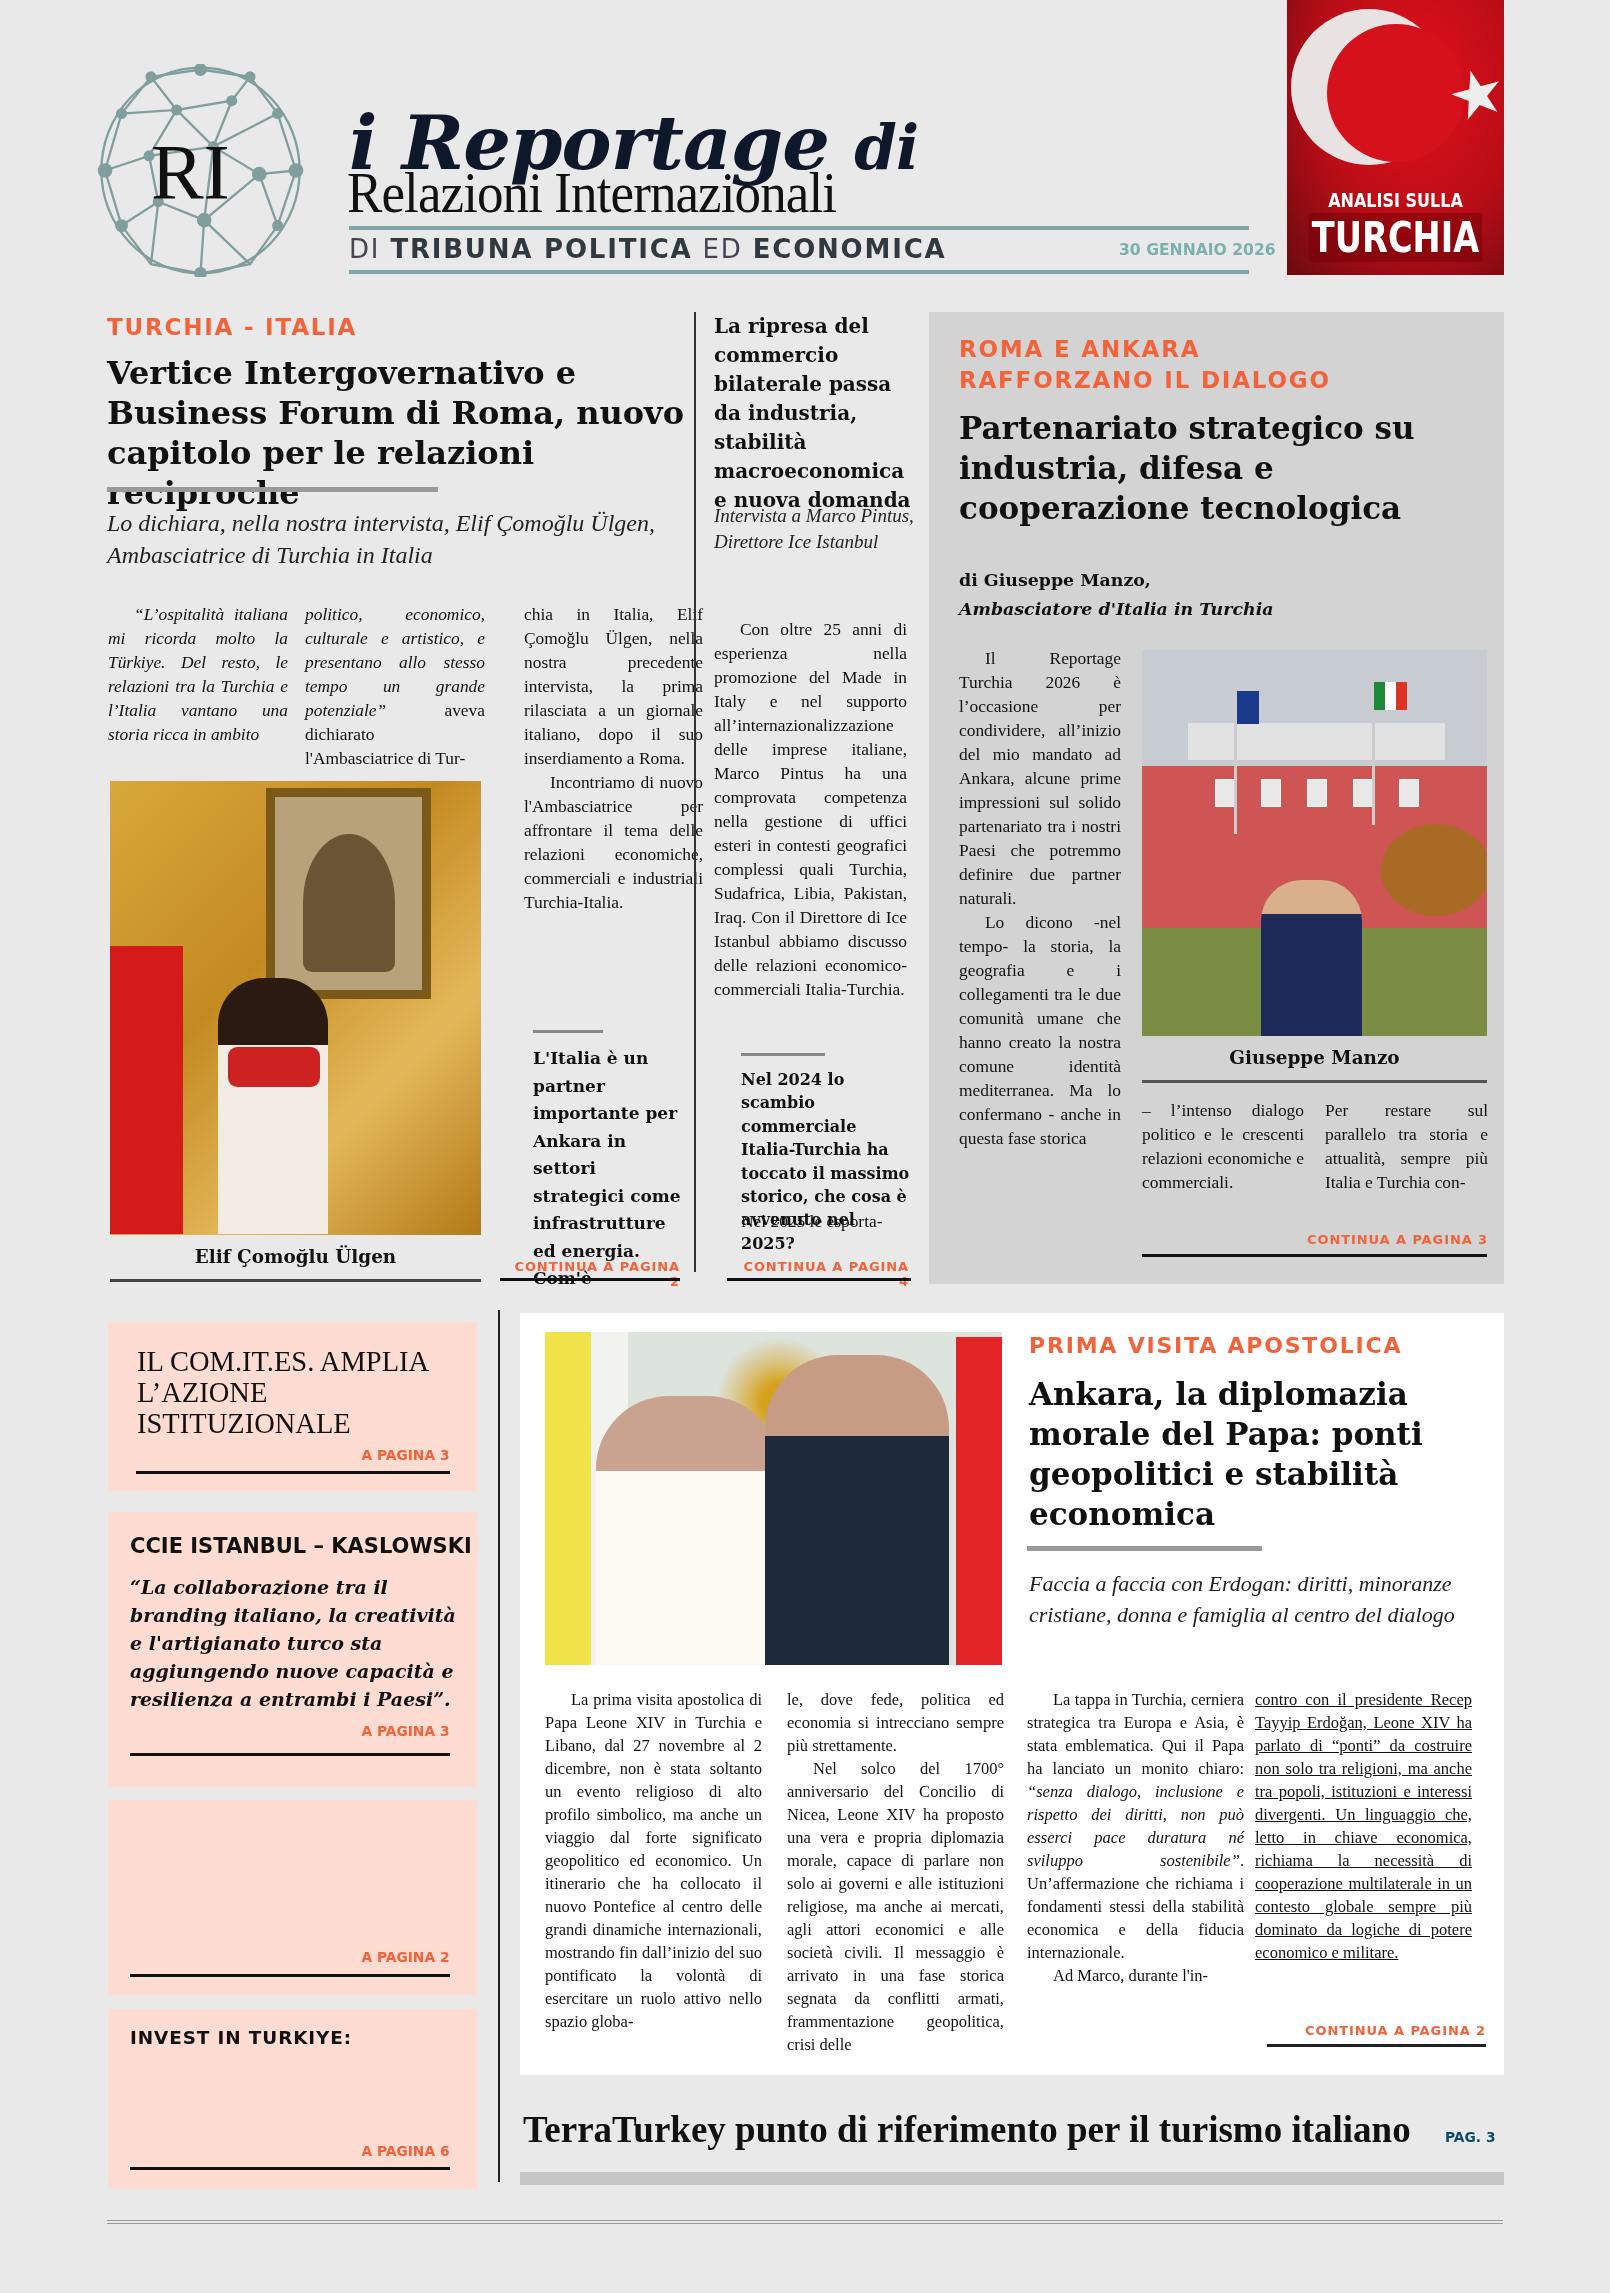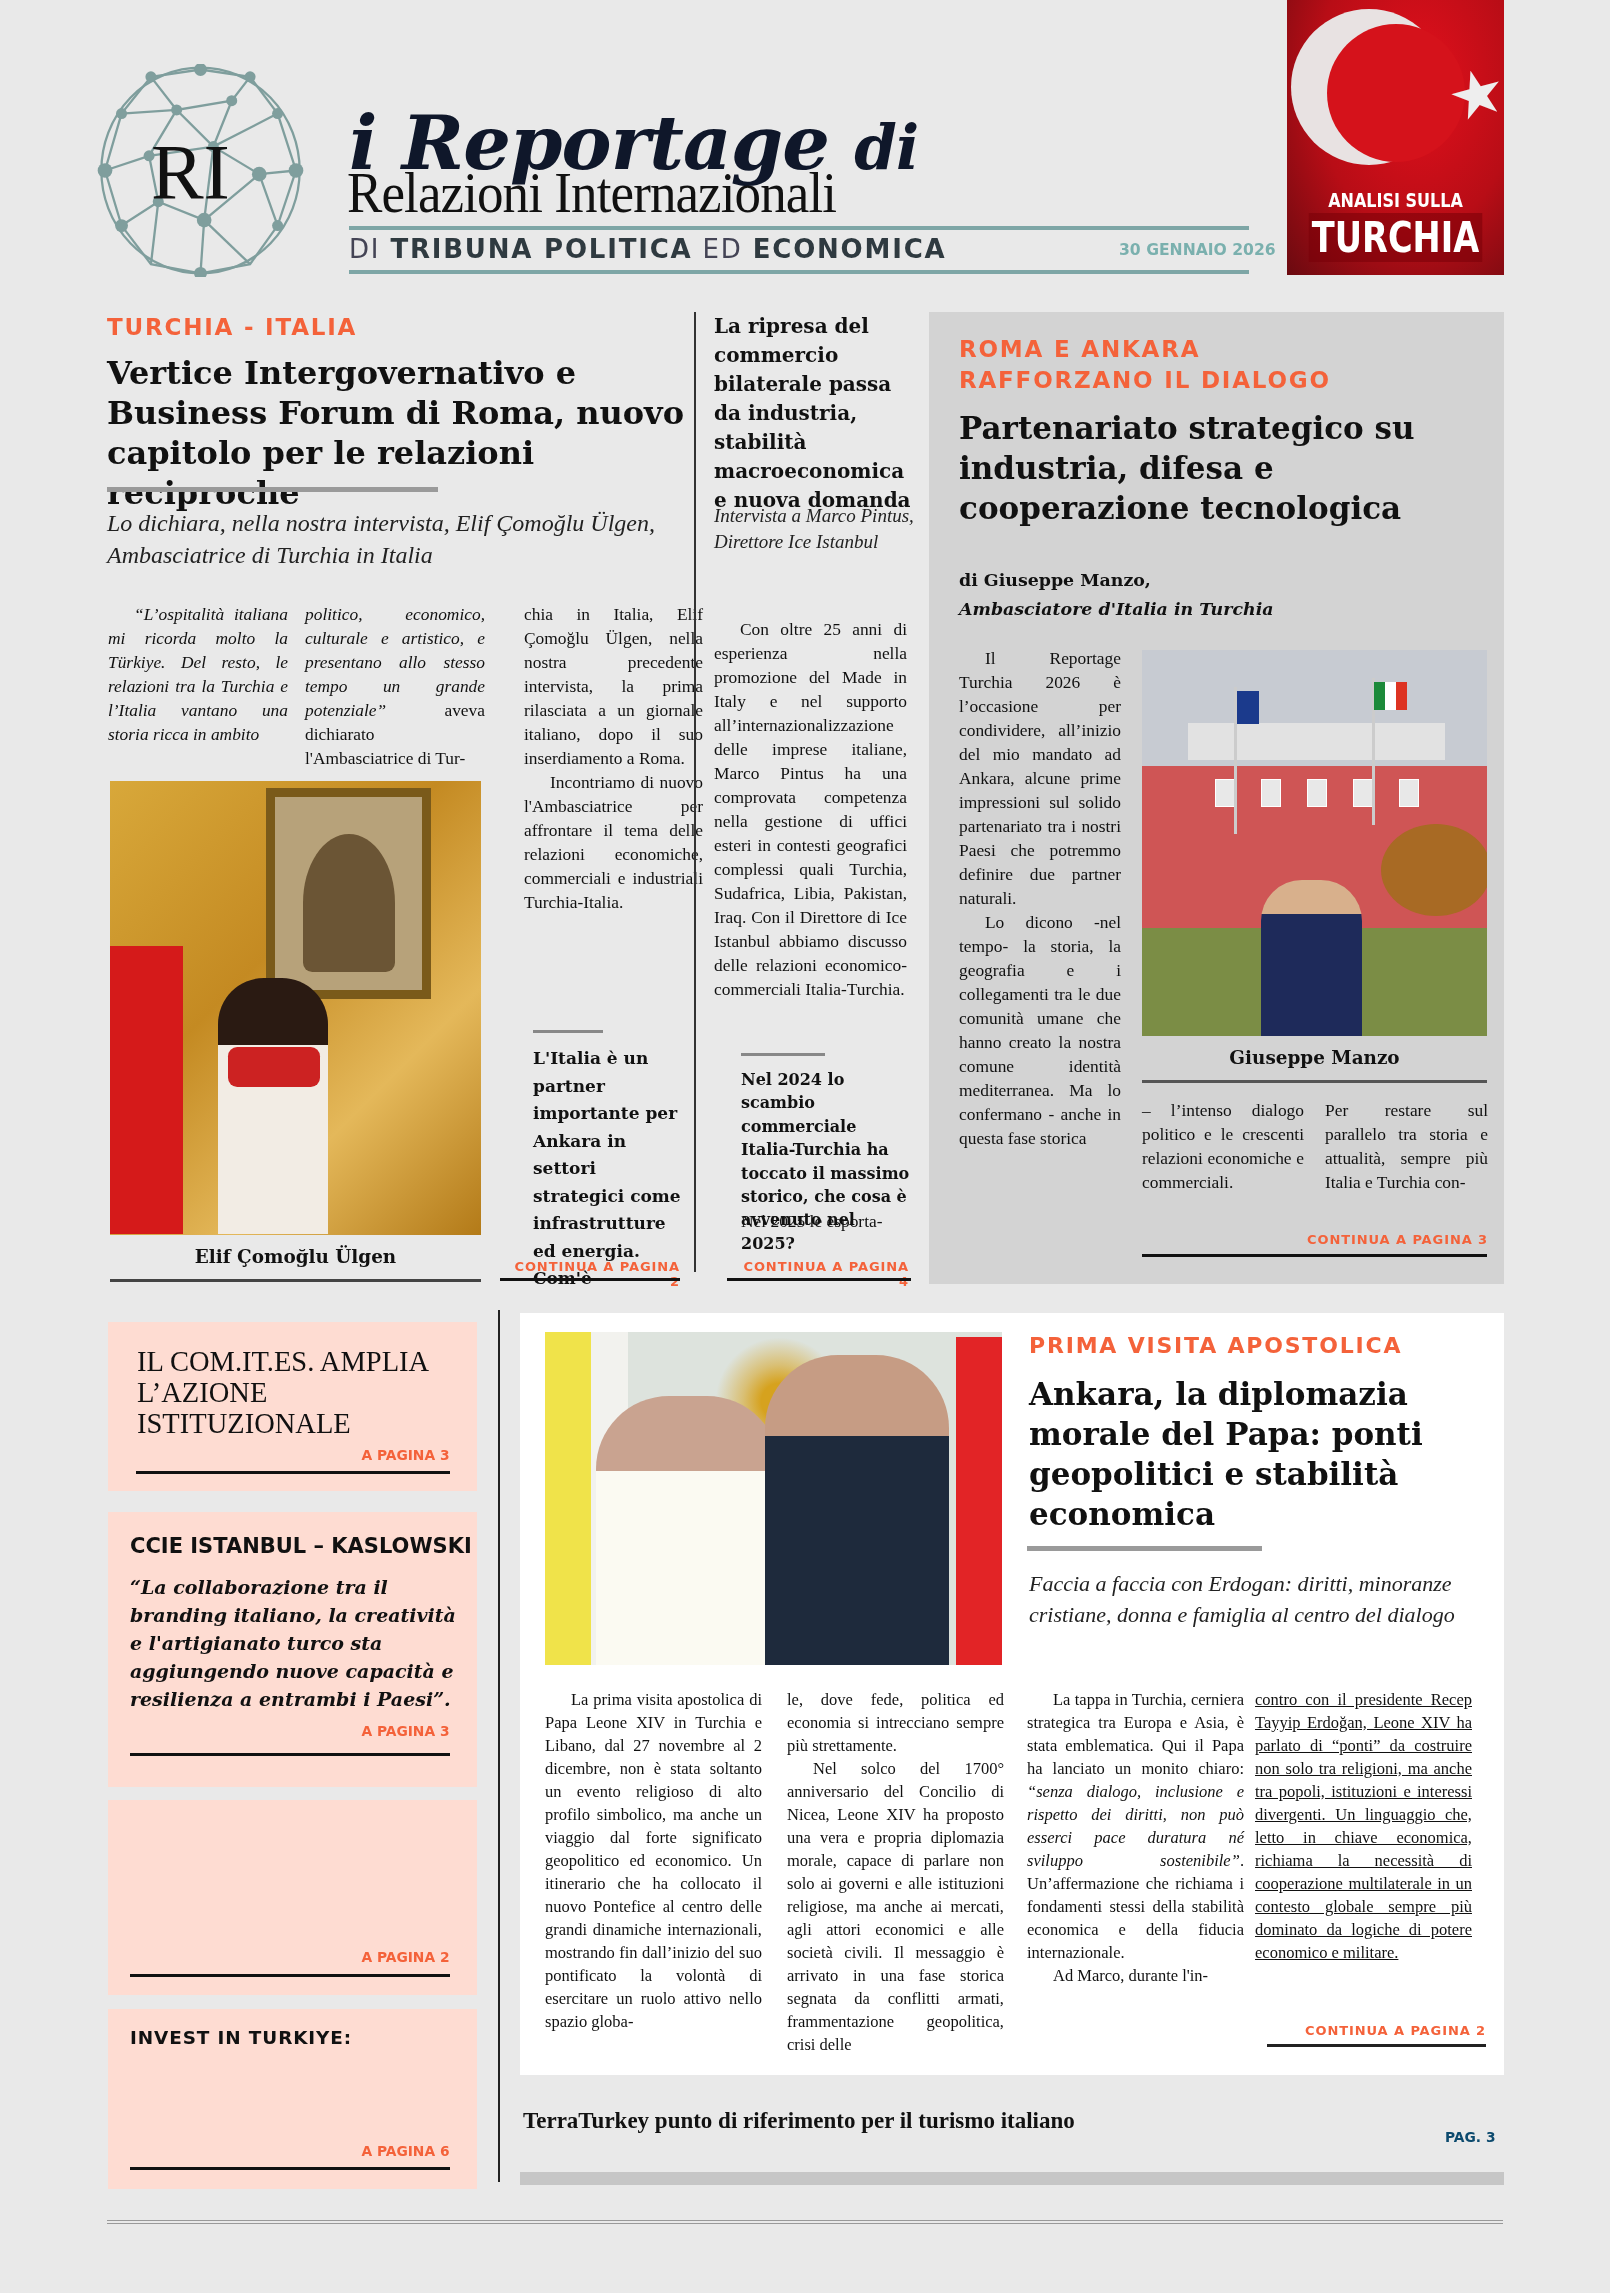--- a/index.html
+++ b/index.html
@@ -106,21 +106,21 @@
   .s4-kicker { left: 1029px; top: 1333px; font-size: 22px; }
   .s4-head { left: 1029px; top: 1374px; width: 459px; font-size: 31px; line-height: 40px; }
   .s4-rule { left: 1027px; top: 1546px; width: 235px; height: 4.6px; background: #9a9a9a; }
   .s4-dek { left: 1029px; top: 1568px; width: 459px; font-size: 22px; line-height: 31px; }
   .s4-col { top: 1688px; width: 217px; font-size: 16.5px; line-height: 23px; }
   .s4-col.c1 { left: 545px; }
   .s4-col.c2 { left: 787px; }
   .s4-col.c3 { left: 1027px; }
   .s4-col.c4 { left: 1255px; text-decoration: underline; }
   .cont-4 { left: 1267px; top: 2023px; width: 219px; }
-  .terra { left: 523px; top: 2108px; font-family: "Liberation Serif", serif; font-weight: bold; font-size: 23px; color: #111; }
+  .terra { left: 523px; top: 2108px; font-family: "Liberation Serif", serif; font-weight: bold; font-size: 37px; color: #111; }
   .terra-pag { left: 1445px; top: 2129px; font-family: "DejaVu Sans", sans-serif; font-weight: bold; font-size: 13.8px; color: #0c4a6e; }
   .terra-bar { left: 520px; top: 2172px; width: 984px; height: 13px; background: #c6c6c6; }
   .foot-rule { left: 107px; top: 2220px; width: 1396px; height: 3.7px; border-top: 1.8px solid #999; border-bottom: 0.9px solid #999; }
 </style>
 </head>
 <body>
 
 <svg class="abs logo-ring" viewBox="0 0 232 232">
   <g stroke="#7f9e9d" stroke-width="2.5" fill="none">
     <ellipse cx="116" cy="116" rx="108" ry="112"></ellipse>

